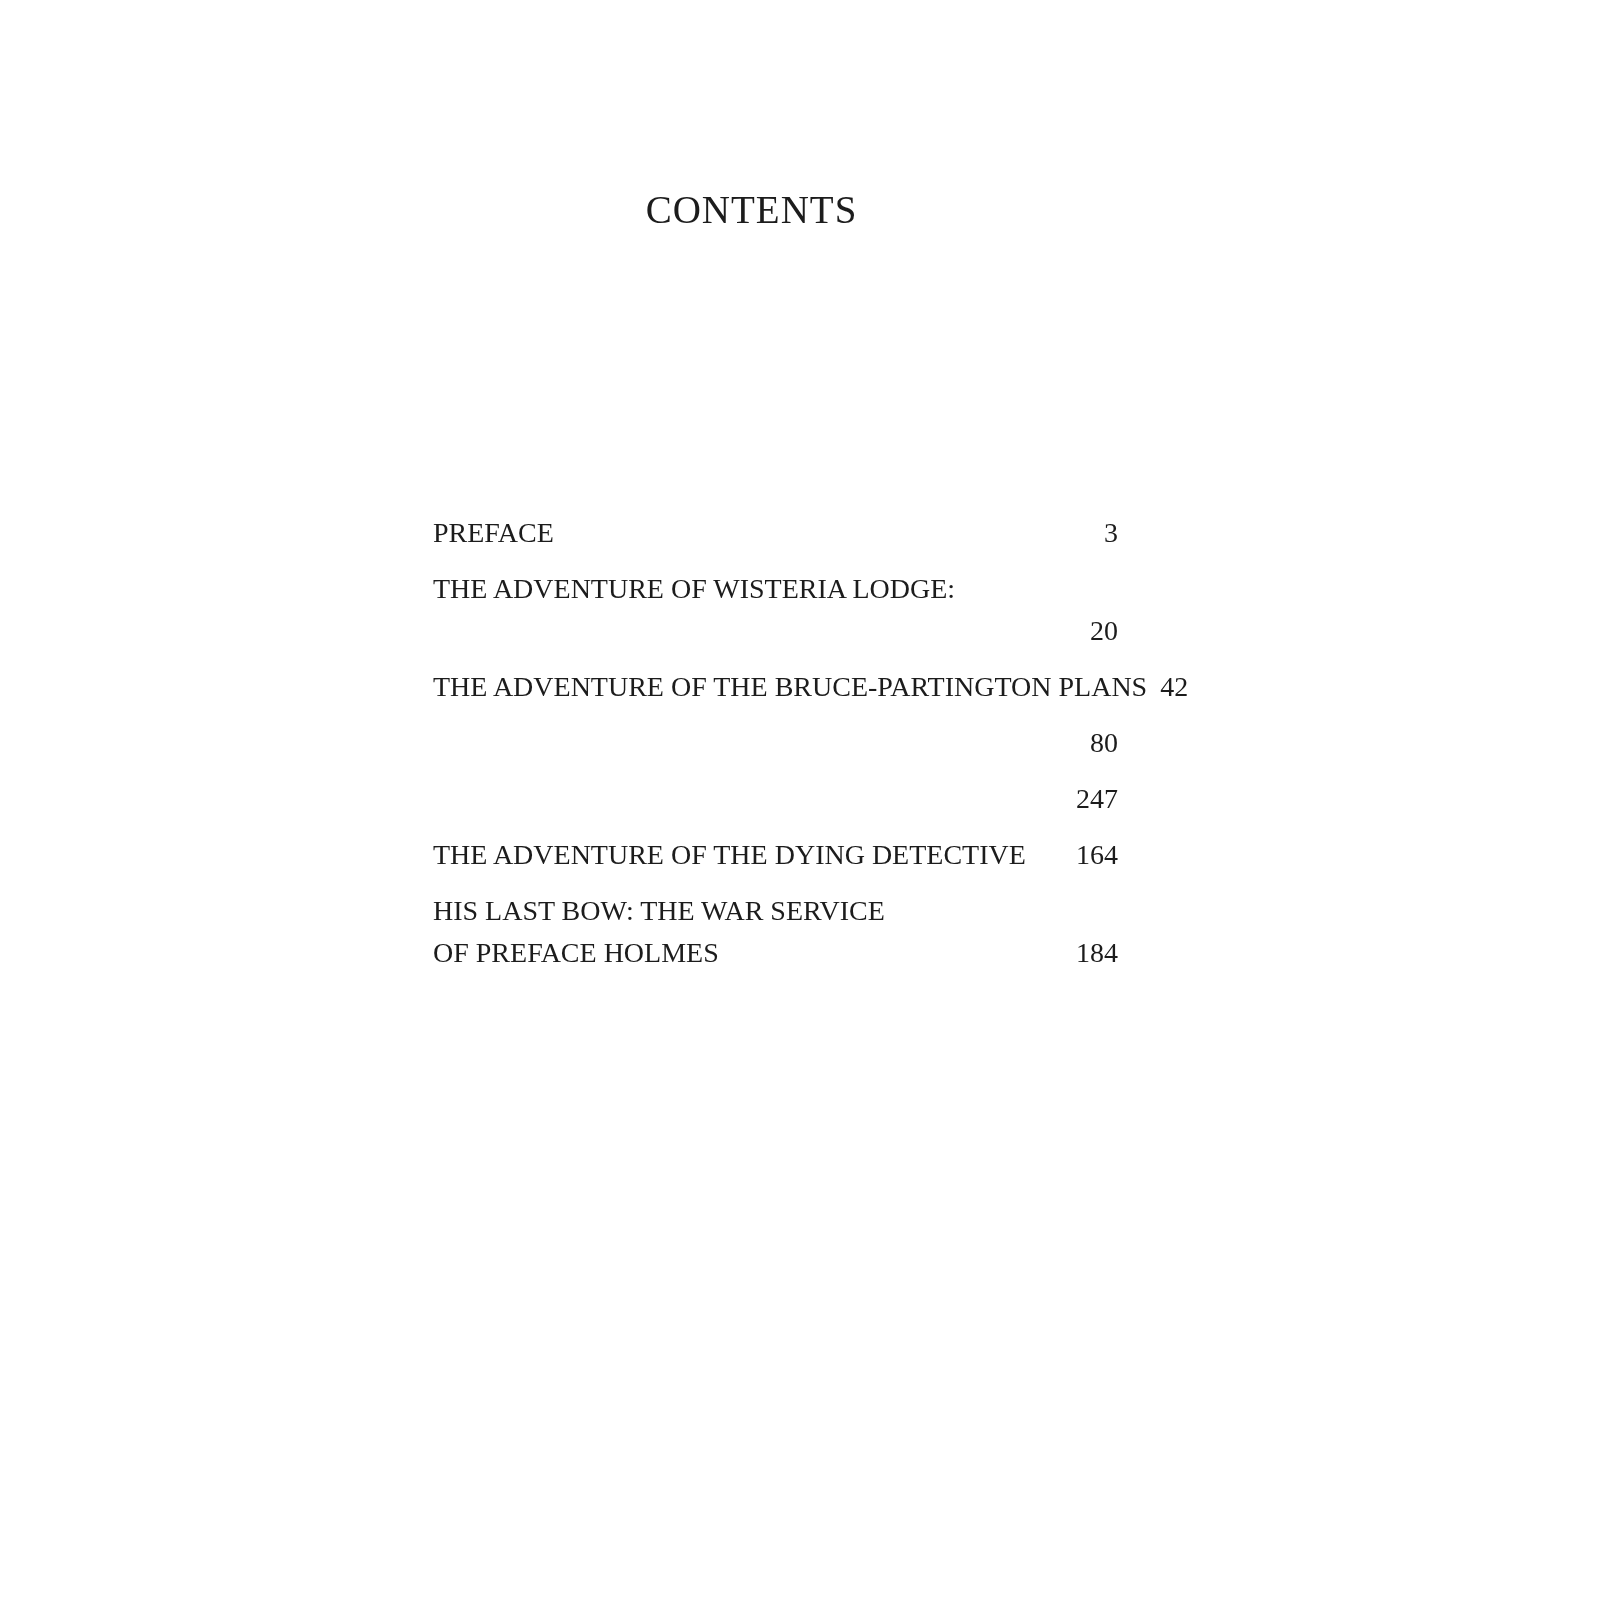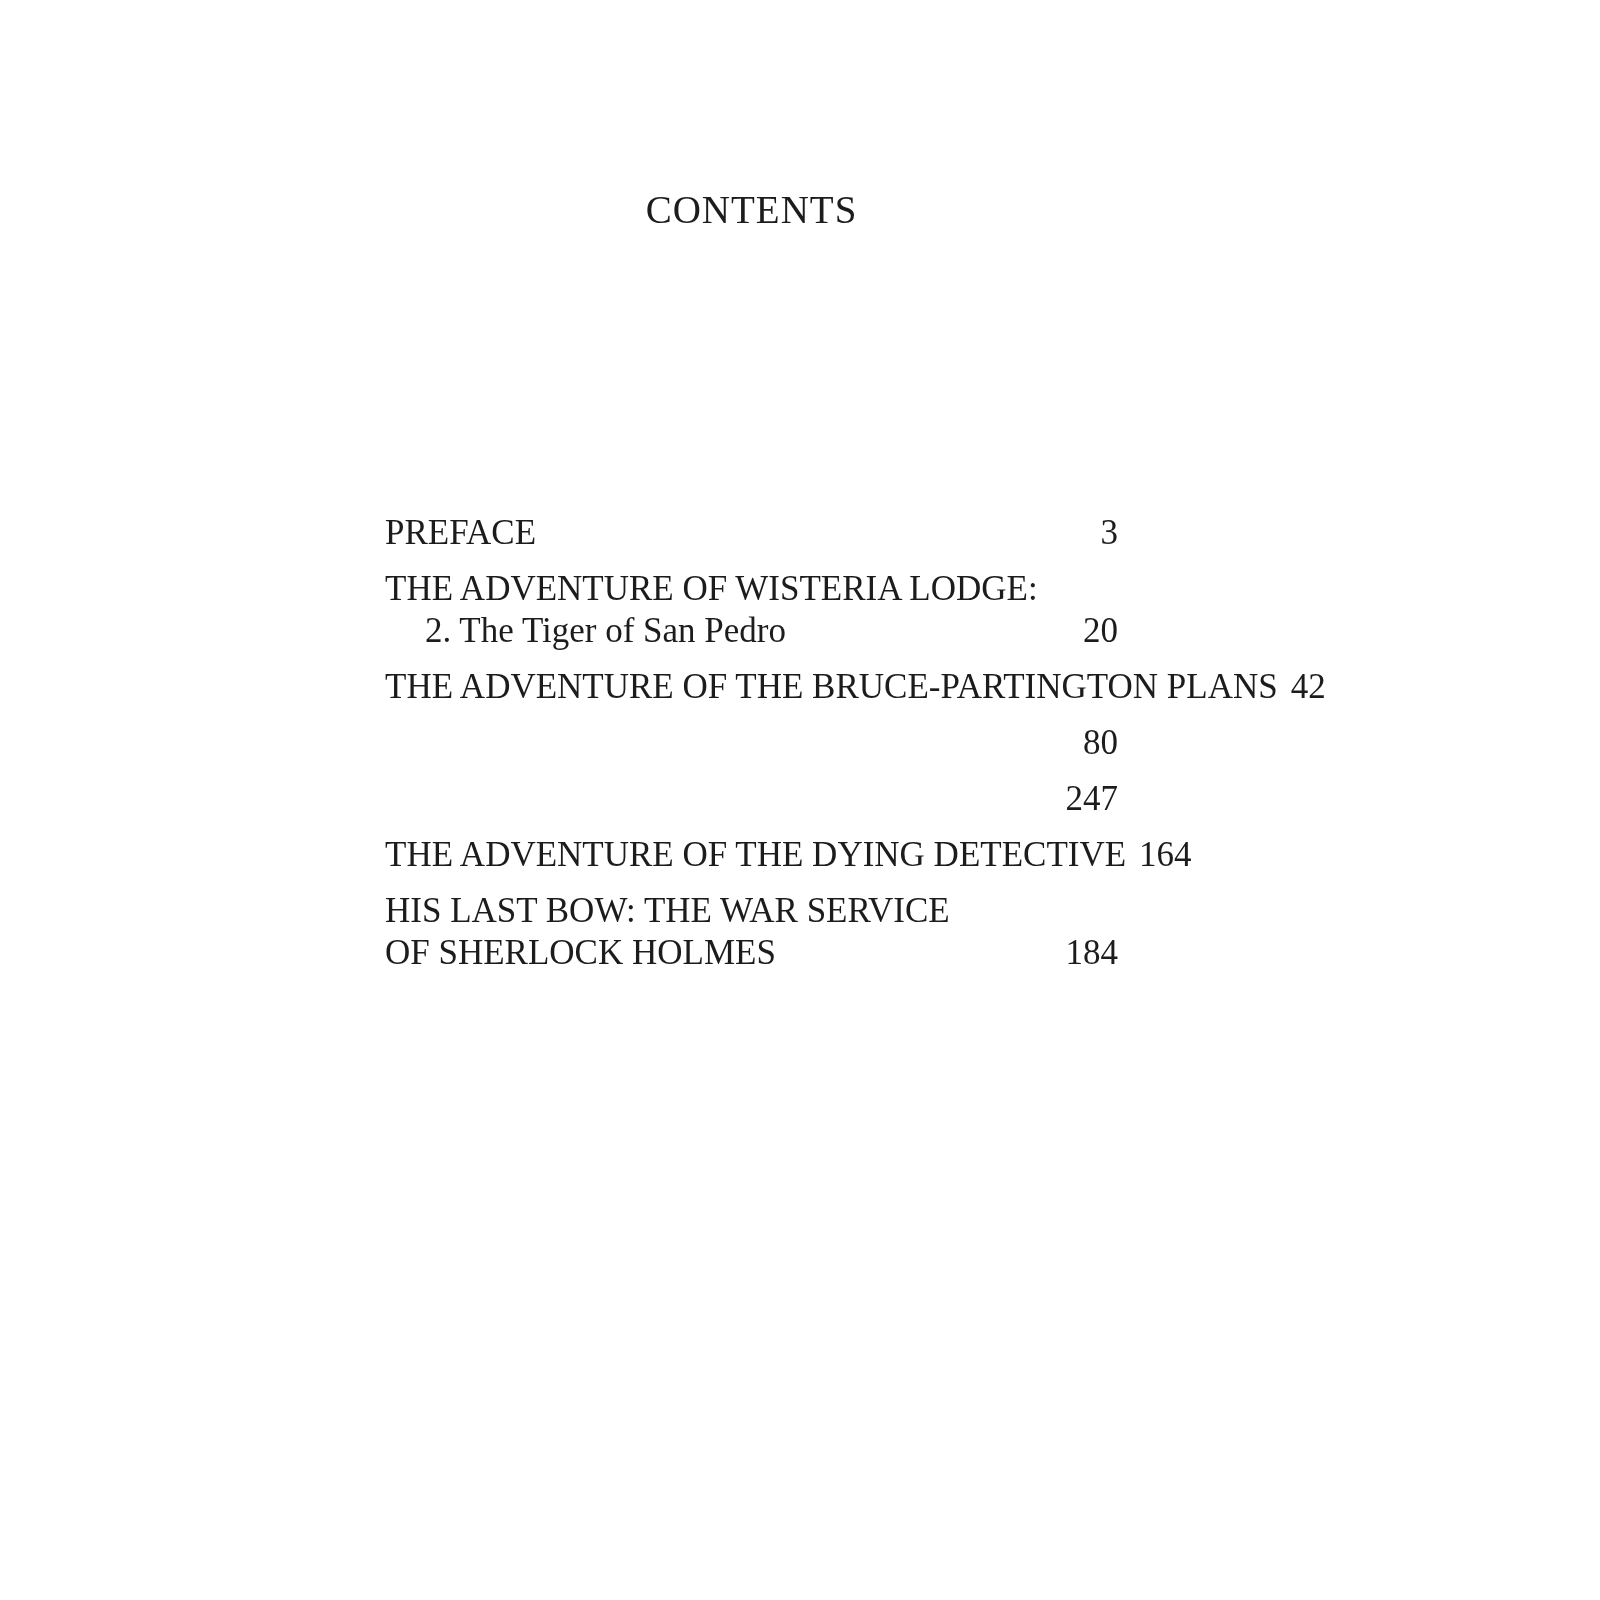--- a/index.html
+++ b/index.html
@@ -39,22 +39,23 @@
     left: 0;
     width: 100%;
   }
   .toc-group {
     margin-bottom: 14px;
   }
   .toc-row {
     display: flex;
     align-items: center;
     line-height: 42px;
-    font-size: 35px;
+    font-size: 28px;
     white-space: nowrap;
+    margin-left: 48px;
   }
   .toc-row.indent-1 {
     padding-left: 40px;
   }
   .entry-label {
     flex: 0 0 auto;
   }
   .dot-leader {
     flex: 1 1 auto;
     margin: 0 2px 0 9px;
@@ -81,21 +82,20 @@
     <span class="dot-leader"></span>
     <span class="page-number">3</span>
   </div>
         </div>
         <div class="toc-group">
           <div class="toc-row no-leader">
     <span class="entry-label">THE ADVENTURE OF WISTERIA LODGE:</span>
 
   </div>
           <div class="toc-row indent-1">
-    <span class="entry-label">2. The Tiger of San Pedro</span>
     <span class="dot-leader"></span>
     <span class="page-number">20</span>
   </div>
         </div>
         <div class="toc-group">
           <div class="toc-row">
     <span class="entry-label">THE ADVENTURE OF THE BRUCE-PARTINGTON PLANS</span>
     <span class="dot-leader"></span>
     <span class="page-number">42</span>
   </div>
@@ -118,20 +118,20 @@
     <span class="dot-leader"></span>
     <span class="page-number">164</span>
   </div>
         </div>
         <div class="toc-group">
           <div class="toc-row no-leader">
     <span class="entry-label">HIS LAST BOW: THE WAR SERVICE</span>
 
   </div>
           <div class="toc-row">
-    <span class="entry-label">OF SHERLOCK HOLMES</span>
+    <span class="entry-label">OF PREFACE HOLMES</span>
     <span class="dot-leader"></span>
     <span class="page-number">184</span>
   </div>
         </div>
       </div>
   </div>
 </div>
 
 </body></html>

